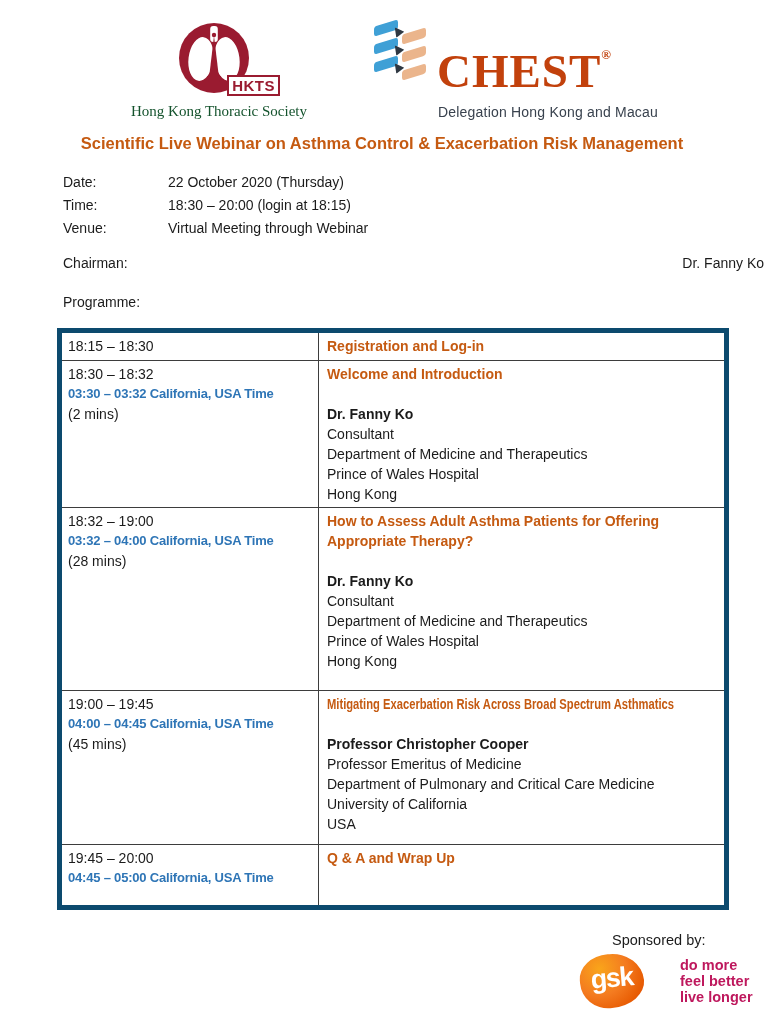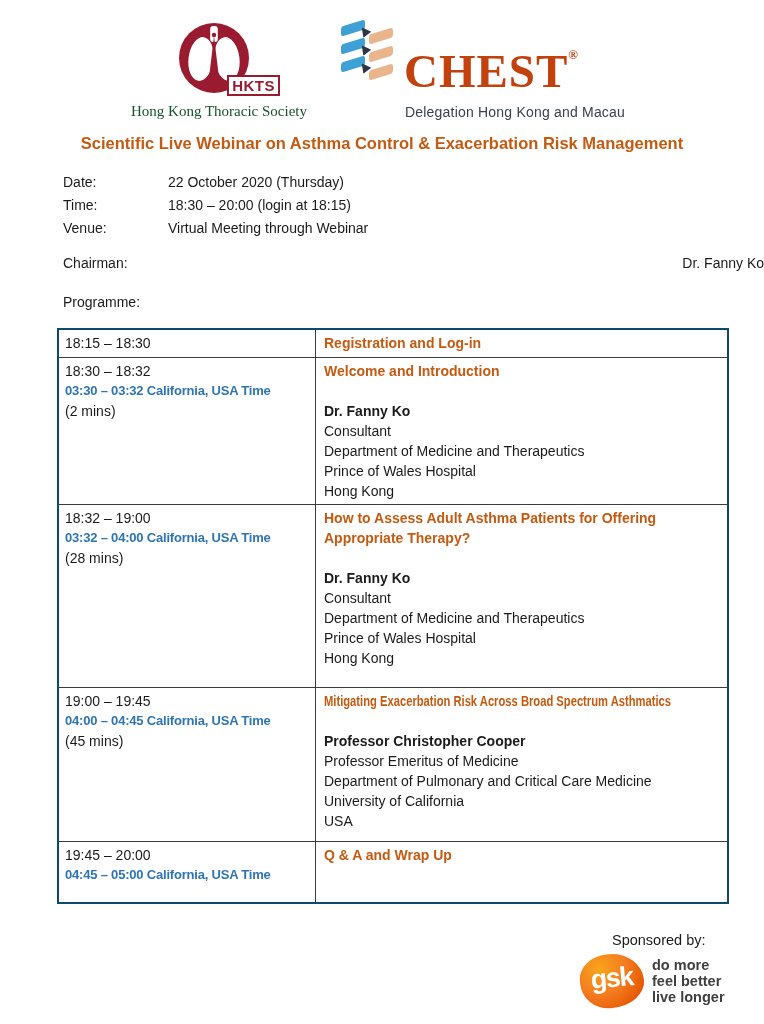--- a/index.html
+++ b/index.html
@@ -3,21 +3,21 @@
 <meta charset="utf-8">
 <style>
   * { box-sizing: border-box; margin: 0; padding: 0; }
   html,body { background:#fff; }
   body {
     width:764px; height:1024px; margin:0 auto; position:relative; overflow:hidden;
     font-family:"Liberation Sans", sans-serif; font-size:14px; color:#1b1b1b;
   }
 
   
-  .header-logos { display:flex; align-items:flex-start; padding:20px 0 0 133px; gap:36px; }
+  .header-logos { display:flex; align-items:flex-start; padding:20px 0 0 133px; gap:69px; }
 
   .hkts-logo { width:172px; display:flex; flex-direction:column; align-items:center; }
   .hkts-mark { position:relative; width:106px; height:80px; }
   .hkts-mark svg { position:absolute; left:8px; top:0; }
   .hkts-tag {
     position:absolute; right:-8px; bottom:4px; background:#fff; color:#9A1B30;
     border:2px solid #9A1B30; font-weight:bold; font-size:15px; line-height:17px;
     padding:0 3px; letter-spacing:.5px;
   }
   .hkts-name { font-family:"Liberation Serif", serif; color:#14532d; font-size:15px; margin-top:3px; white-space:nowrap; }
@@ -37,21 +37,21 @@
 
   
   .main-title { margin-top:14px; text-align:center; color:#C55A11; font-weight:bold; font-size:16.5px; }
   .details { margin:18px 0 0 63px; }
   .drow { display:flex; line-height:23px; }
   .dlabel { width:105px; flex:none; }
   .chairman-row { margin-top:12px;justify-content:space-between; }
   .programme-label { margin:16px 0 0 63px; line-height:23px; }
 
   
-  .ptable { margin:14px 0 0 57px; width:672px; border:2px solid #0c4a6e; }
+  .ptable { margin:14px 0 0 57px; width:672px; border:5px solid #0c4a6e; }
   .trow { display:flex; border-top:1px solid #3D3D3D; }
   .trow:first-child { border-top:none; }
   .cell-time { width:257px; flex:none; border-right:1px solid #3D3D3D; padding:3px 6px; line-height:20px; }
   .cell-content { flex:1; padding:3px 8px; line-height:20px; min-width:0; }
   .r0 { min-height:27px; } .r1 { min-height:144px; } .r2 { min-height:183px; }
   .r3 { min-height:154px; } .r4 { min-height:61px; }
   .us-time { color:#2E75B6; font-weight:bold; font-size:13px; letter-spacing:-0.2px; white-space:nowrap; }
   .session-title { color:#C55A11; font-weight:bold; font-size:14px; }
   .session-title.fit { white-space:nowrap; width:max-content; transform:scaleX(0.8); transform-origin:left center; }
   .speaker { font-weight:bold; }
@@ -61,21 +61,21 @@
   .sponsor { position:absolute; top:932px; right:6px; width:178px; }
   .sponsor-label { font-size:14.5px; margin:0 0 6px 32px; }
   .gsk-row { display:flex; align-items:center; gap:8px; }
   .gsk-blob {
     width:64px; height:54px; flex:none;
     border-radius:48% 52% 55% 45% / 45% 55% 48% 52%;
     background:radial-gradient(circle at 32% 26%, #F9A51A 0%, #F47B20 45%, #E85D04 75%, #DC4405 100%);
     display:flex; align-items:center; justify-content:center; transform:rotate(-5deg);
   }
   .gsk-text { color:#fff; font-size:27px; font-weight:bold; letter-spacing:-1.5px; line-height:1; padding-bottom:5px; }
-  .gsk-tagline { color:#404040; font-weight:bold; font-size:14.5px; line-height:16px; }
+  .gsk-tagline { color:#be185d; font-weight:bold; font-size:14.5px; line-height:16px;margin-left:28px; }
 </style>
 </head>
 <body>
 
 <div class="header-logos">
 
   <div class="hkts-logo">
     <div class="hkts-mark">
       <svg width="80" height="80" viewBox="0 0 80 80">
         <circle cx="40" cy="38" r="35" fill="#9A1B30"></circle>

